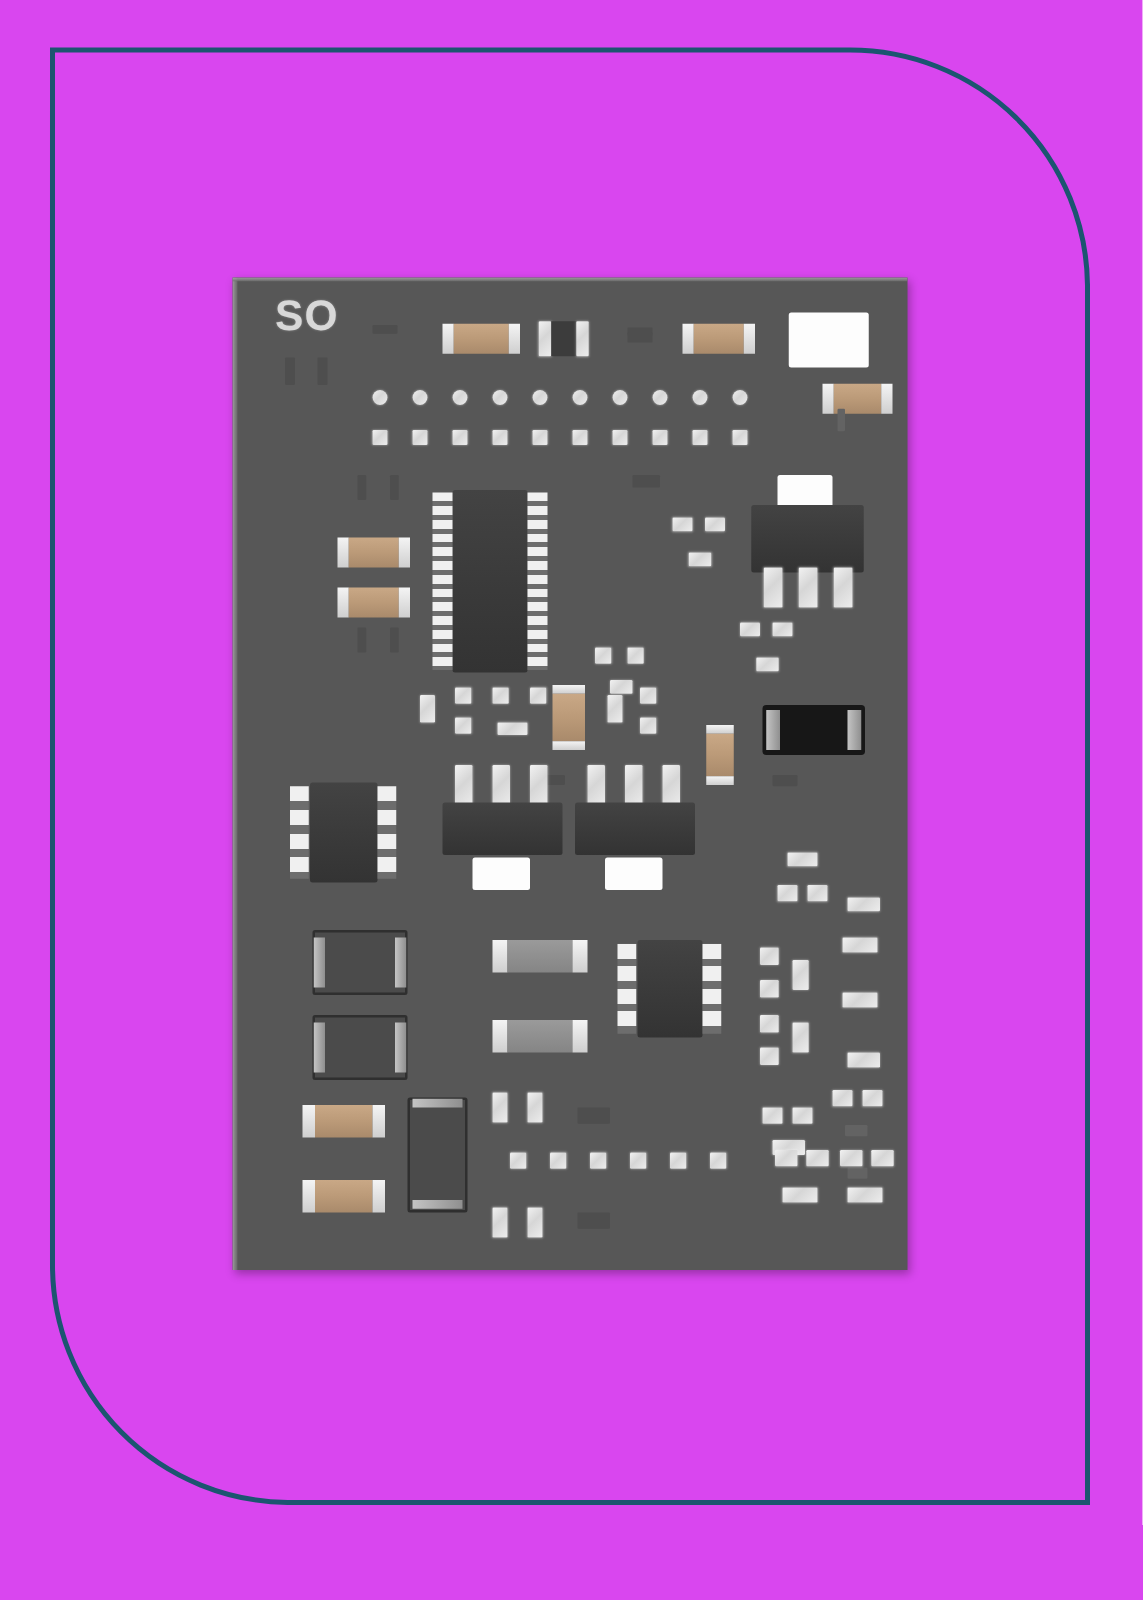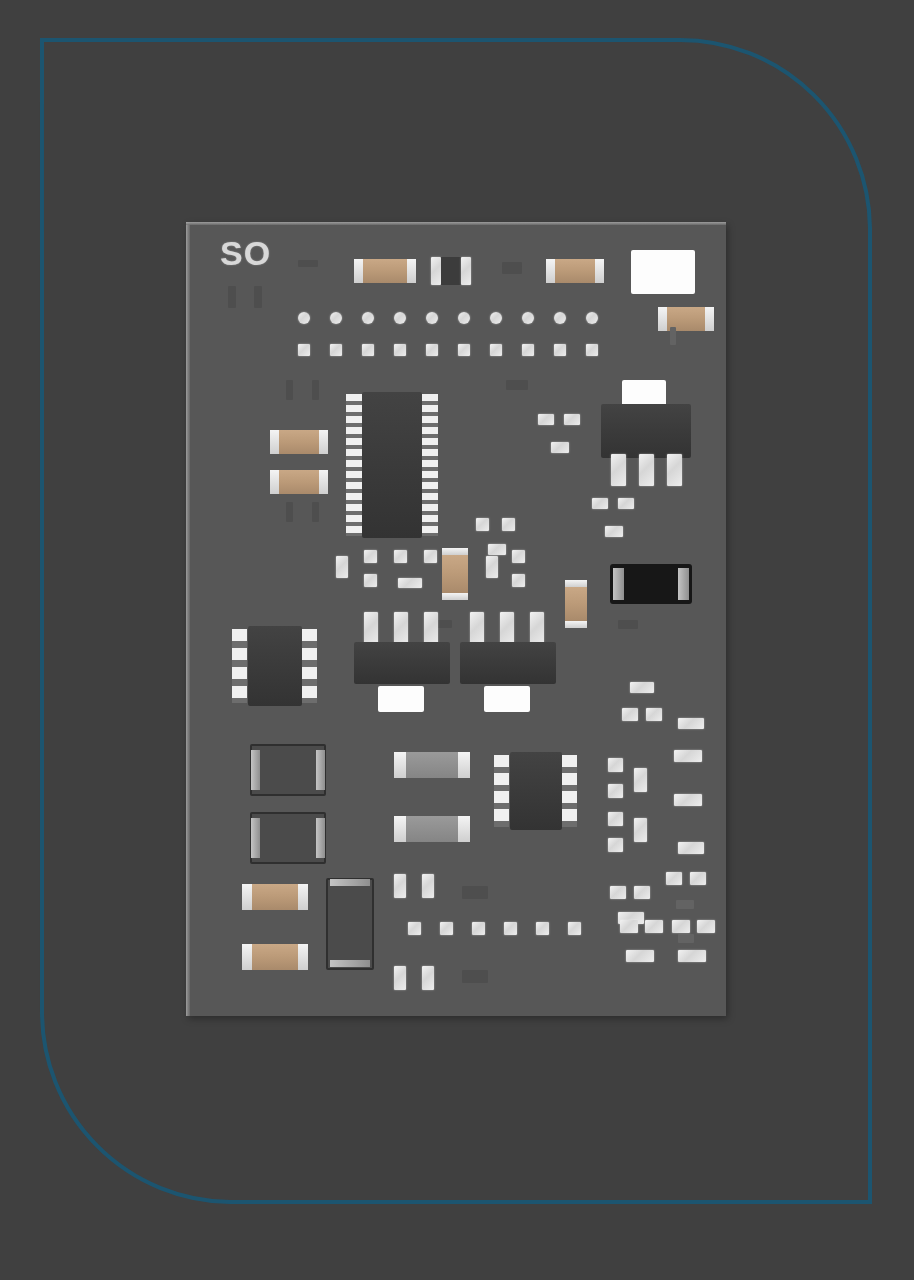--- a/index.html
+++ b/index.html
@@ -12,21 +12,21 @@
     width: 914px;
     height: 1280px;
     font-family: "Liberation Sans", sans-serif;
     overflow: hidden;
     position: relative;
   }
   #canvas {
     position: relative;
     width: 914px;
     height: 1280px;
-    background: #404040;
+    background: #d946ef;
   }
 
   
   #frame-svg {
     position: absolute;
     left: 0; top: 0;
     width: 914px; height: 1280px;
     pointer-events: none;
   }
 

